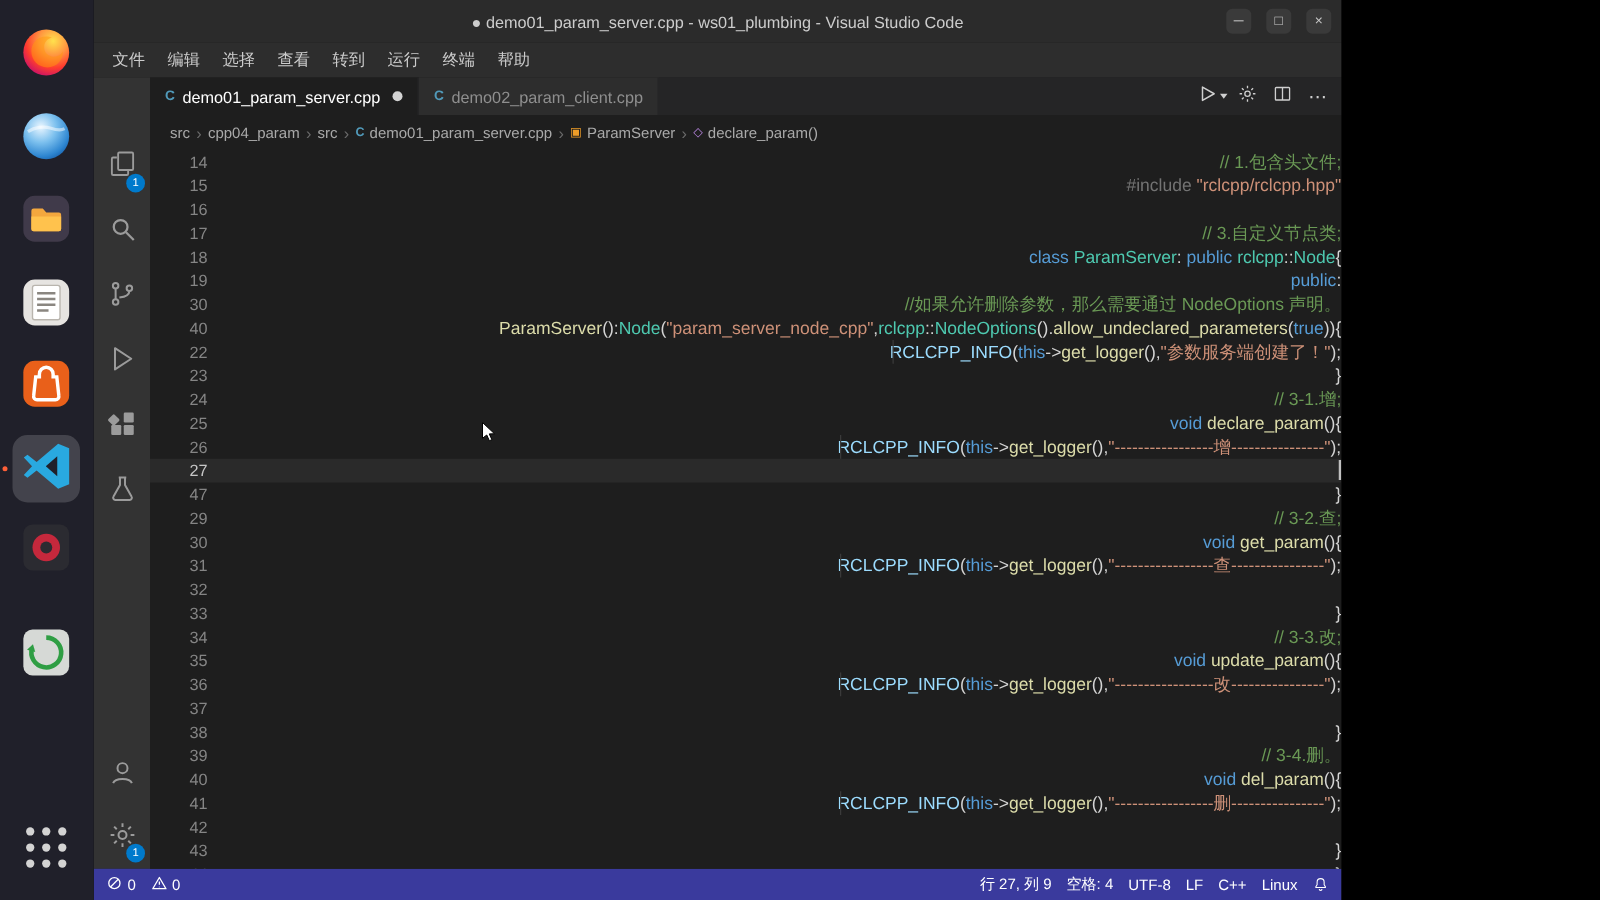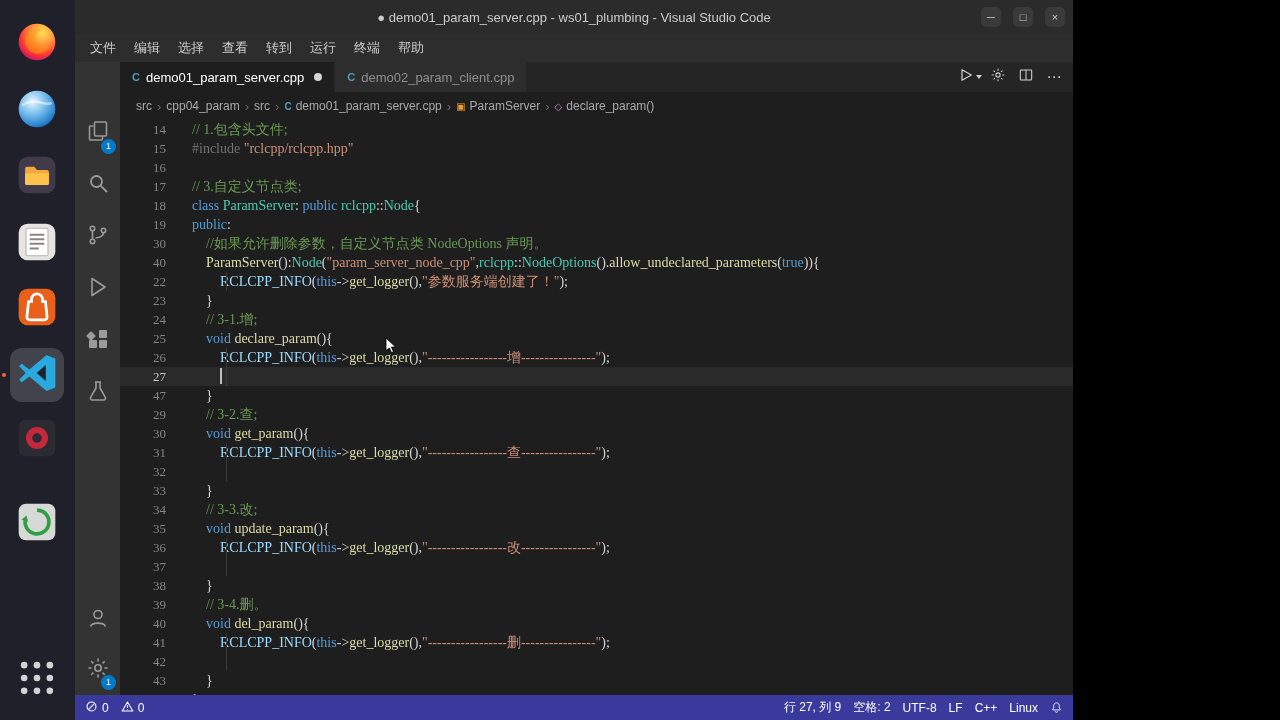--- a/index.html
+++ b/index.html
@@ -59,21 +59,21 @@
     font-size:12px; color:#a9a9a9; flex:none; }
   .bc-sep { margin:0 5px; color:#6a6a6a; font-size:13px; }
   .bc-item { display:flex; align-items:center; gap:4px; }
   .bc-ic { font-size:10px; }
   .ic-cpp_file { color:#519aba; font-weight:bold; font-size:10px; }
   .ic-class_symbol { color:#ee9d28; }
   .ic-method_symbol { color:#b180d7; }
 
   .editor { flex:1; position:relative; background:#1e1e1e; overflow:hidden; }
   #lines { position:absolute; left:0; top:0; width:100%; }
-  .code-line { display:flex; height:19px; line-height:19px; font-family:Liberation Serif, serif; font-size:14px; }
+  .code-line { display:flex; height:19px; line-height:19px; font-family:Liberation Sans, sans-serif; font-size:14px;justify-content:space-between; }
   .code-line.current { background:rgba(255,255,255,.055); }
   .ln { width:46px; flex:none; text-align:right; color:#858585; font-size:13px; }
   .code-line.current .ln { color:#c6c6c6; }
   .lc { margin-left:26px; white-space:pre; position:relative; }
   .guide { position:absolute; left:33.7px; top:0; bottom:0; width:1px; background:#3a3a3a; }
   .tk-c{color:#6a9955} .tk-k{color:#569cd6} .tk-ty{color:#4ec9b0} .tk-fn{color:#dcdcaa}
   .tk-s{color:#ce9178} .tk-mc{color:#9cdcfe} .tk-p{color:#d4d4d4} .tk-pp{color:#737373}
   .caret { display:inline-block; width:2px; height:16px; background:#c0c0c0; vertical-align:-3px; }
 
   .minimap { position:absolute; top:2px; left:1028px; width:114px; opacity:.65; }
@@ -343,21 +343,21 @@
               <div class="code-line">
                 <span class="ln">18</span>
                 <span class="lc"><span class="tk-k">class</span><span class="tk-p"> </span><span class="tk-ty">ParamServer</span><span class="tk-p">: </span><span class="tk-k">public</span><span class="tk-p"> </span><span class="tk-ty">rclcpp</span><span class="tk-p">::</span><span class="tk-ty">Node</span><span class="tk-p">{</span></span>
               </div>
               <div class="code-line">
                 <span class="ln">19</span>
                 <span class="lc"><span class="tk-k">public</span><span class="tk-p">:</span></span>
               </div>
               <div class="code-line">
                 <span class="ln">30</span>
-                <span class="lc"><span class="tk-p">    </span><span class="tk-c">//如果允许删除参数，自定义节点类 NodeOptions 声明。</span></span>
+                <span class="lc"><span class="tk-p">    </span><span class="tk-c">//如果允许删除参数，那么需要通过 NodeOptions 声明。</span></span>
               </div>
               <div class="code-line">
                 <span class="ln">40</span>
                 <span class="lc"><span class="tk-p">    </span><span class="tk-fn">ParamServer</span><span class="tk-p">():</span><span class="tk-ty">Node</span><span class="tk-p">(</span><span class="tk-s">"param_server_node_cpp"</span><span class="tk-p">,</span><span class="tk-ty">rclcpp</span><span class="tk-p">::</span><span class="tk-ty">NodeOptions</span><span class="tk-p">().</span><span class="tk-fn">allow_undeclared_parameters</span><span class="tk-p">(</span><span class="tk-k">true</span><span class="tk-p">)){</span></span>
               </div>
               <div class="code-line">
                 <span class="ln">22</span>
                 <span class="lc"><span class="guide"></span><span class="tk-p">        </span><span class="tk-mc">RCLCPP_INFO</span><span class="tk-p">(</span><span class="tk-k">this</span><span class="tk-p">-&gt;</span><span class="tk-fn">get_logger</span><span class="tk-p">(),</span><span class="tk-s">"参数服务端创建了！"</span><span class="tk-p">);</span></span>
               </div>
               <div class="code-line">
@@ -639,21 +639,21 @@
           <div class="sb-item">
             <span><svg viewBox="0 0 16 16" fill="none" stroke="currentColor" stroke-width="1.3">
                 <path d="M8 2.5L14.5 13.5H1.5z" stroke-linejoin="round"></path>
                 <path d="M8 6.5v3M8 11.5v.5"></path>
               </svg></span>
             <span>0</span>
           </div>
         </div>
       <div class="sb-right" id="sb-right">
           <div class="sb-item">行 27, 列 9</div>
-          <div class="sb-item">空格: 2</div>
+          <div class="sb-item">空格: 4</div>
           <div class="sb-item">UTF-8</div>
           <div class="sb-item">LF</div>
           <div class="sb-item">C++</div>
           <div class="sb-item">Linux</div>
           <div class="sb-item">
             <svg viewBox="0 0 24 24" fill="none" stroke="currentColor" stroke-width="1.6">
               <path d="M12 3.5c-3.2 0-5.2 2.2-5.2 5.4v3.6L5 15.5v1h14v-1l-1.8-3V8.9c0-3.2-2-5.4-5.2-5.4z"></path>
               <path d="M10 19a2 2 0 0 0 4 0"></path>
             </svg>
           </div>

